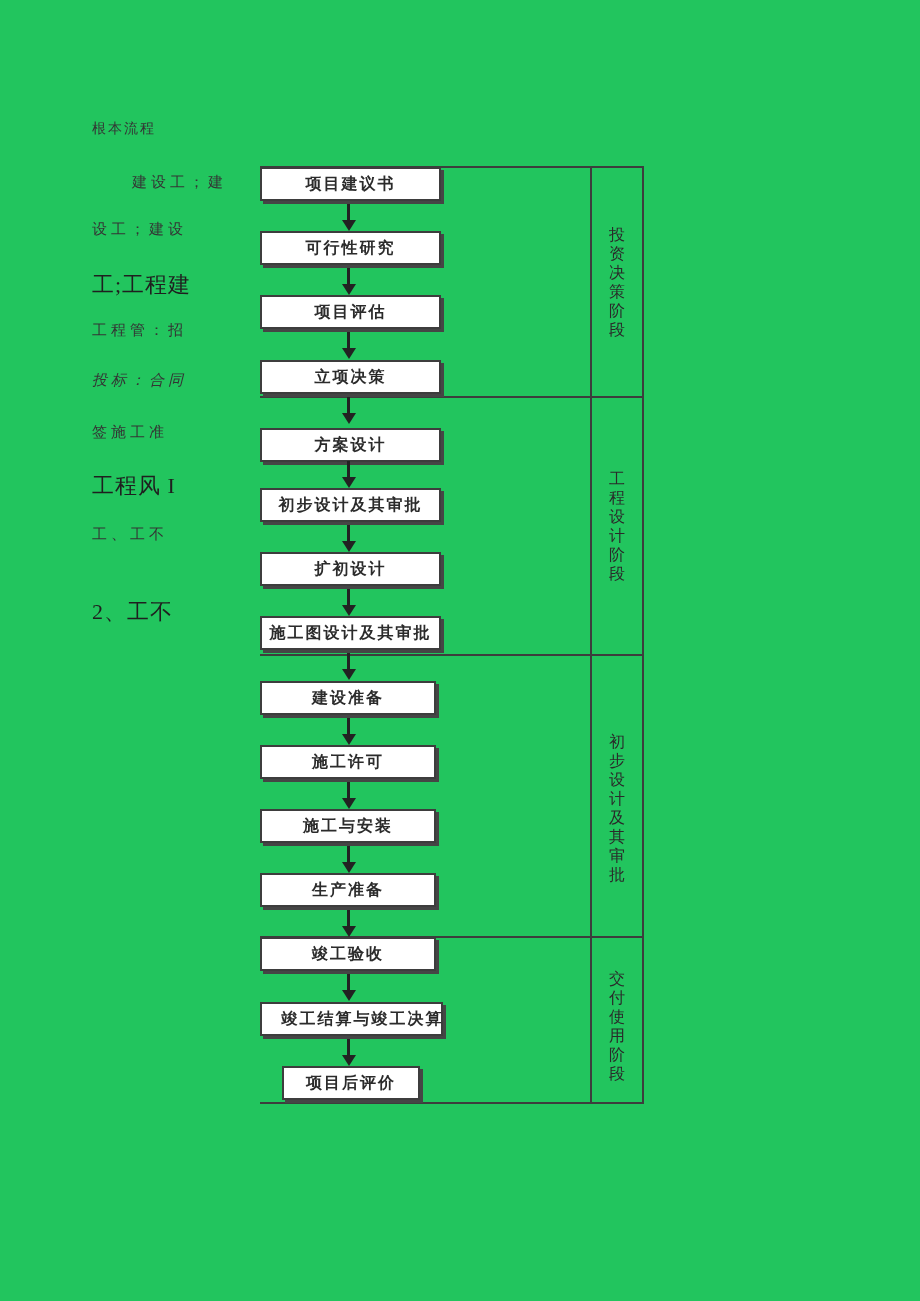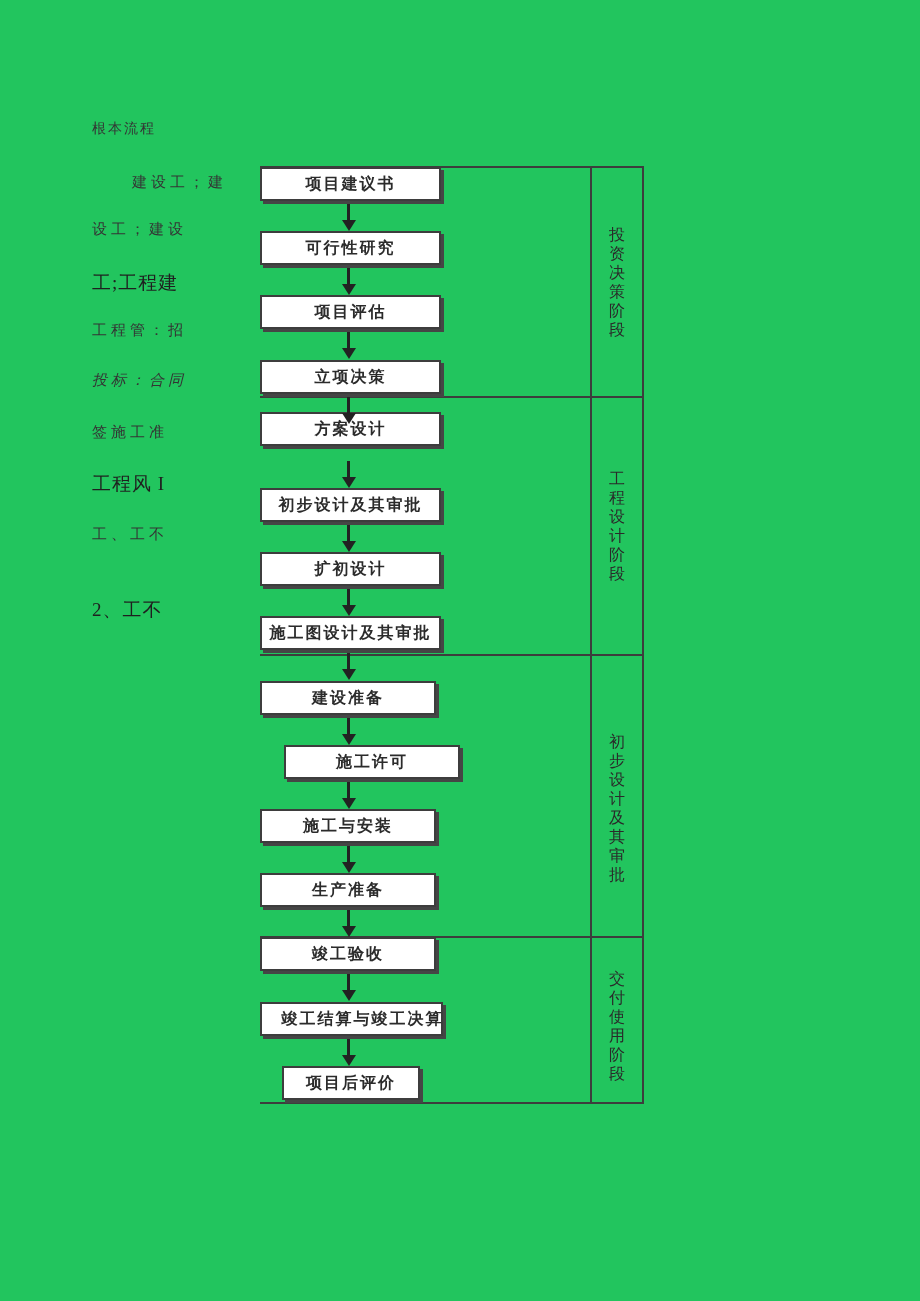--- a/index.html
+++ b/index.html
@@ -14,21 +14,21 @@
 
   
   .note {
     position: absolute;
     left: 92px;
     font-size: 15px;
     letter-spacing: 4px;
     color: #343434;
     white-space: nowrap;
   }
-  .note.big { font-size: 19px; letter-spacing: 1px; color: #1f1f1f; }
+  .note.big { font-size: 22px; letter-spacing: 1px; color: #1f1f1f; }
   .n1  { top: 120px; font-size: 14px; letter-spacing: 2px; }
   .n2  { top: 173px; margin-left: 40px; }
   .n3  { top: 220px; }
   .n4  { top: 270px; }
   .n5  { top: 321px; }
   .n6  { top: 371px; font-style: italic; }
   .n7  { top: 423px; }
   .n8  { top: 471px; }
   .n9  { top: 525px; }
   .n10 { top: 597px; }
@@ -95,26 +95,26 @@
     font-weight: bold;
     letter-spacing: 2px;
     color: #2b2b2b;
     white-space: nowrap;
     z-index: 3;
   }
   .b1  { top: 167px; }
   .b2  { top: 231px; }
   .b3  { top: 295px; }
   .b4  { top: 360px; }
-  .b5  { top: 412px; }
+  .b5  { top: 428px; }
   .b6  { top: 488px; }
   .b7  { top: 552px; }
   .b8  { top: 616px; }
   .b9  { top: 681px; width: 176px; }
-  .b10 { top: 745px; width: 176px; margin-left: 24px; }
+  .b10 { top: 745px; width: 176px; }
   .b11 { top: 809px; width: 176px; }
   .b12 { top: 873px; width: 176px; }
   .b13 { top: 937px; width: 176px; }
   .b14 { top: 1002px; width: 183px; padding-left: 22px; }
   .b15 { top: 1066px; left: 282px; width: 138px; }
 
   
   .arrow {
     position: absolute;
     left: 341px;

